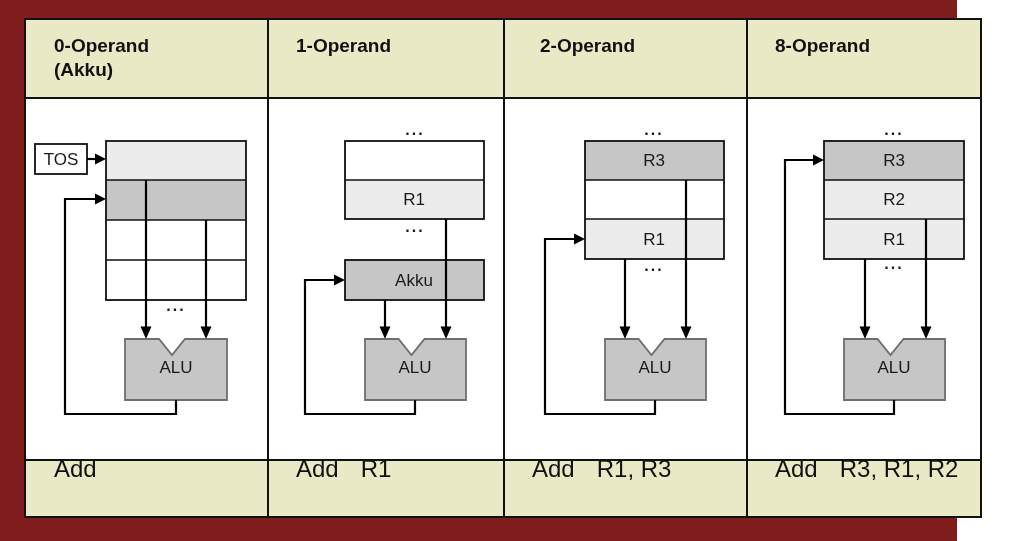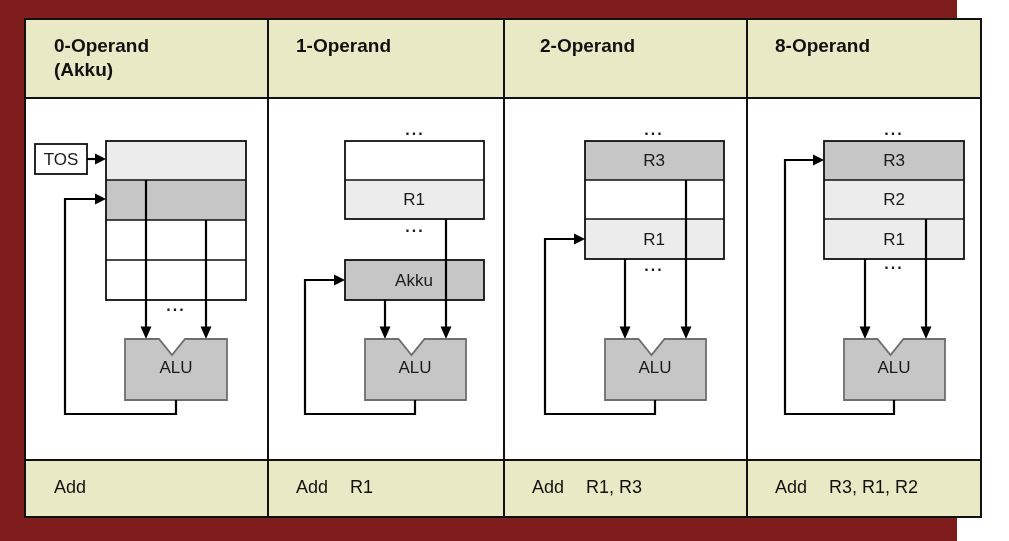--- a/index.html
+++ b/index.html
@@ -12,22 +12,22 @@
 
   .row-header { position:absolute; left:0; top:0; width:100%; height:79px;
                 background:#e9eac5; border-bottom:2px solid #111; }
   .row-footer { position:absolute; left:0; top:439px; width:100%; height:57px;
                 background:#e9eac5; border-top:2px solid #111; }
 
   .col-divider { position:absolute; top:0; width:2px; height:100%; background:#111; z-index:5; }
 
   .hcell { position:absolute; top:0; height:79px; padding:14px 0 0 28px;
            font-size:19px; font-weight:bold; color:#111; line-height:24px; }
-  .fcell { position:absolute; top:439px; height:57px; padding-left:28px;
-           display:flex; align-items:center; font-size:18px; color:#111; }
+  .fcell { position:absolute; top:420px; height:57px; padding-left:28px;
+           display:flex; align-items:center; font-size:24px; color:#111; }
   .fcell .ops { margin-left:22px; }
 
   .diag { position:absolute; top:79px; height:360px; }
 
   svg text.lbl  { font-family:"Liberation Sans", sans-serif; font-size:17px;
                   fill:#1a1a1a; text-anchor:middle; }
   svg text.dots { font-family:"Liberation Sans", sans-serif; font-size:16px; font-weight:bold;
                   letter-spacing:2px; fill:#1a1a1a; text-anchor:middle; }
   svg .thin  { stroke:#111; stroke-width:1.7; fill:none; }
   svg .boxln { stroke:#111; stroke-width:1.8; }

